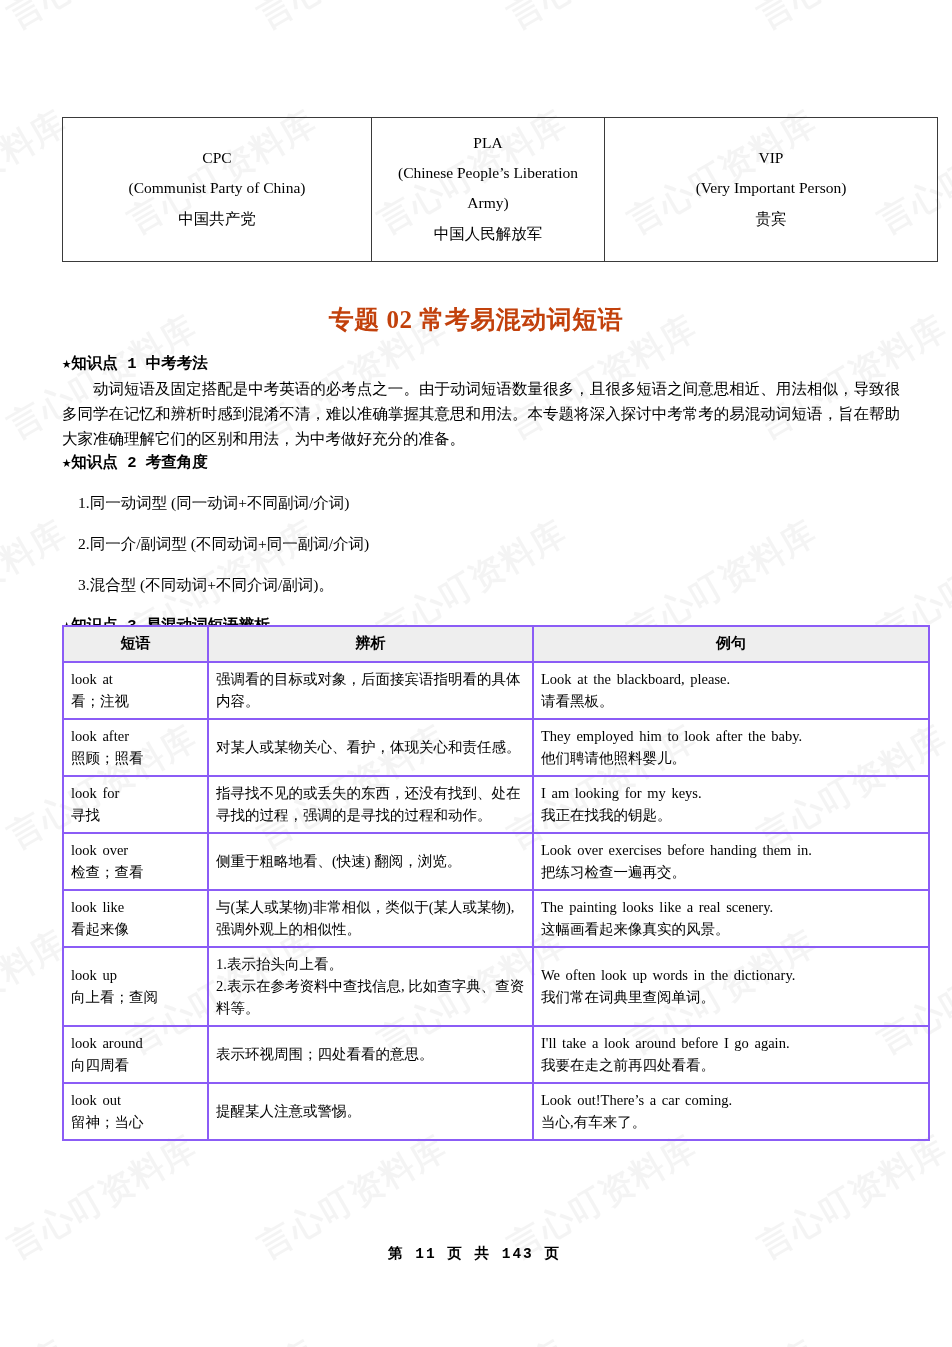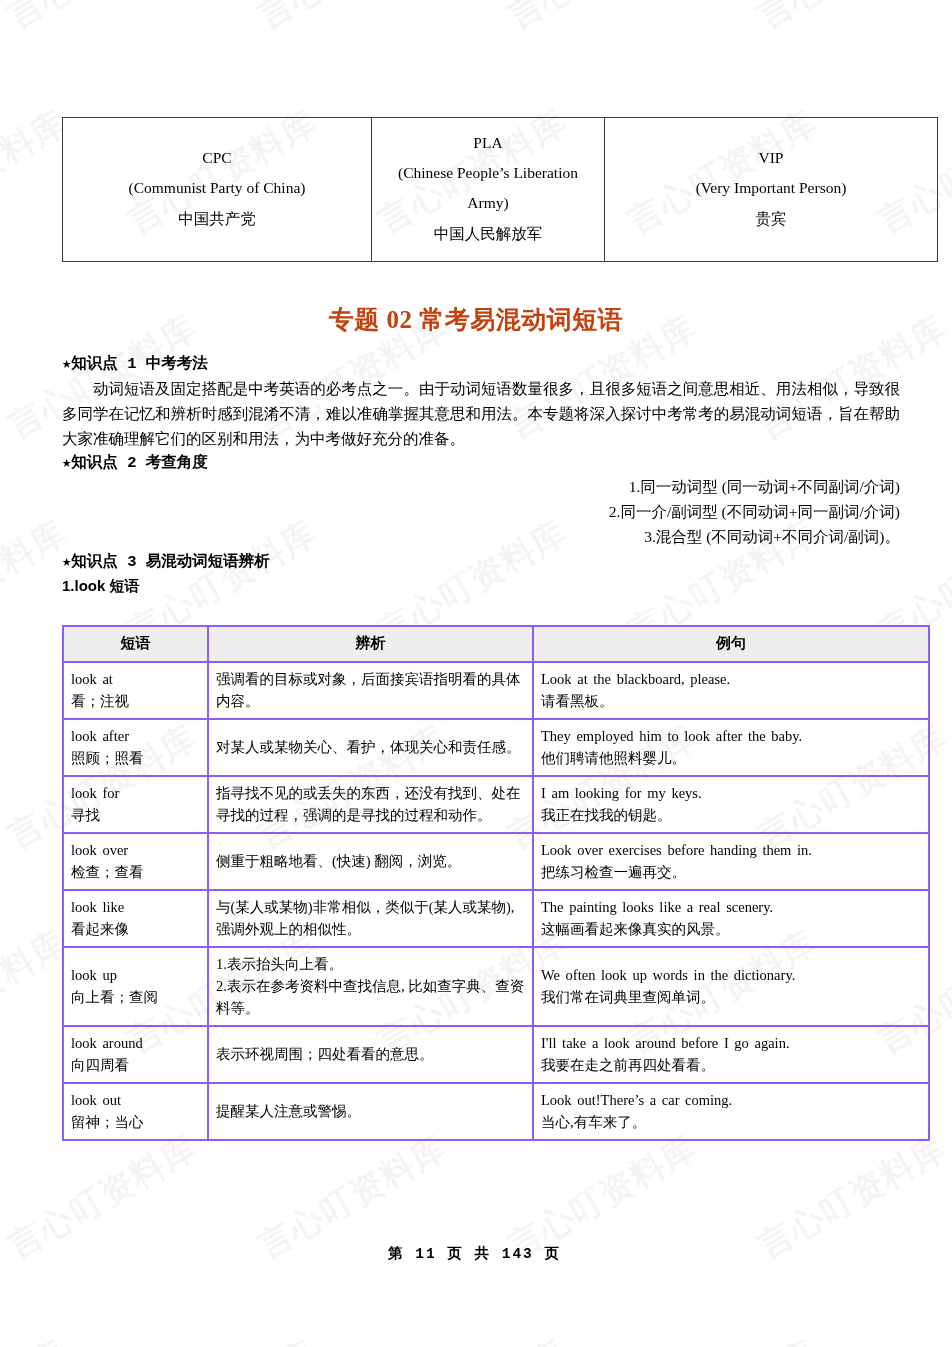--- a/index.html
+++ b/index.html
@@ -90,22 +90,21 @@
   .para {
     font-size: 15.5px;
     line-height: 1.62;
     margin: 0;
     text-align: justify;
     text-indent: 2em;
   }
   .line {
     font-size: 15.5px;
     line-height: 1.60;
-    margin: 0;
-    text-align: right;
+    margin: 16px;
   }
   .line-bold {
     font-family: "Liberation Sans", "DejaVu Sans", sans-serif;
     font-weight: 700;
     font-size: 15px;
     line-height: 1.60;
     margin: 0;
   }
 
   #body-block {

